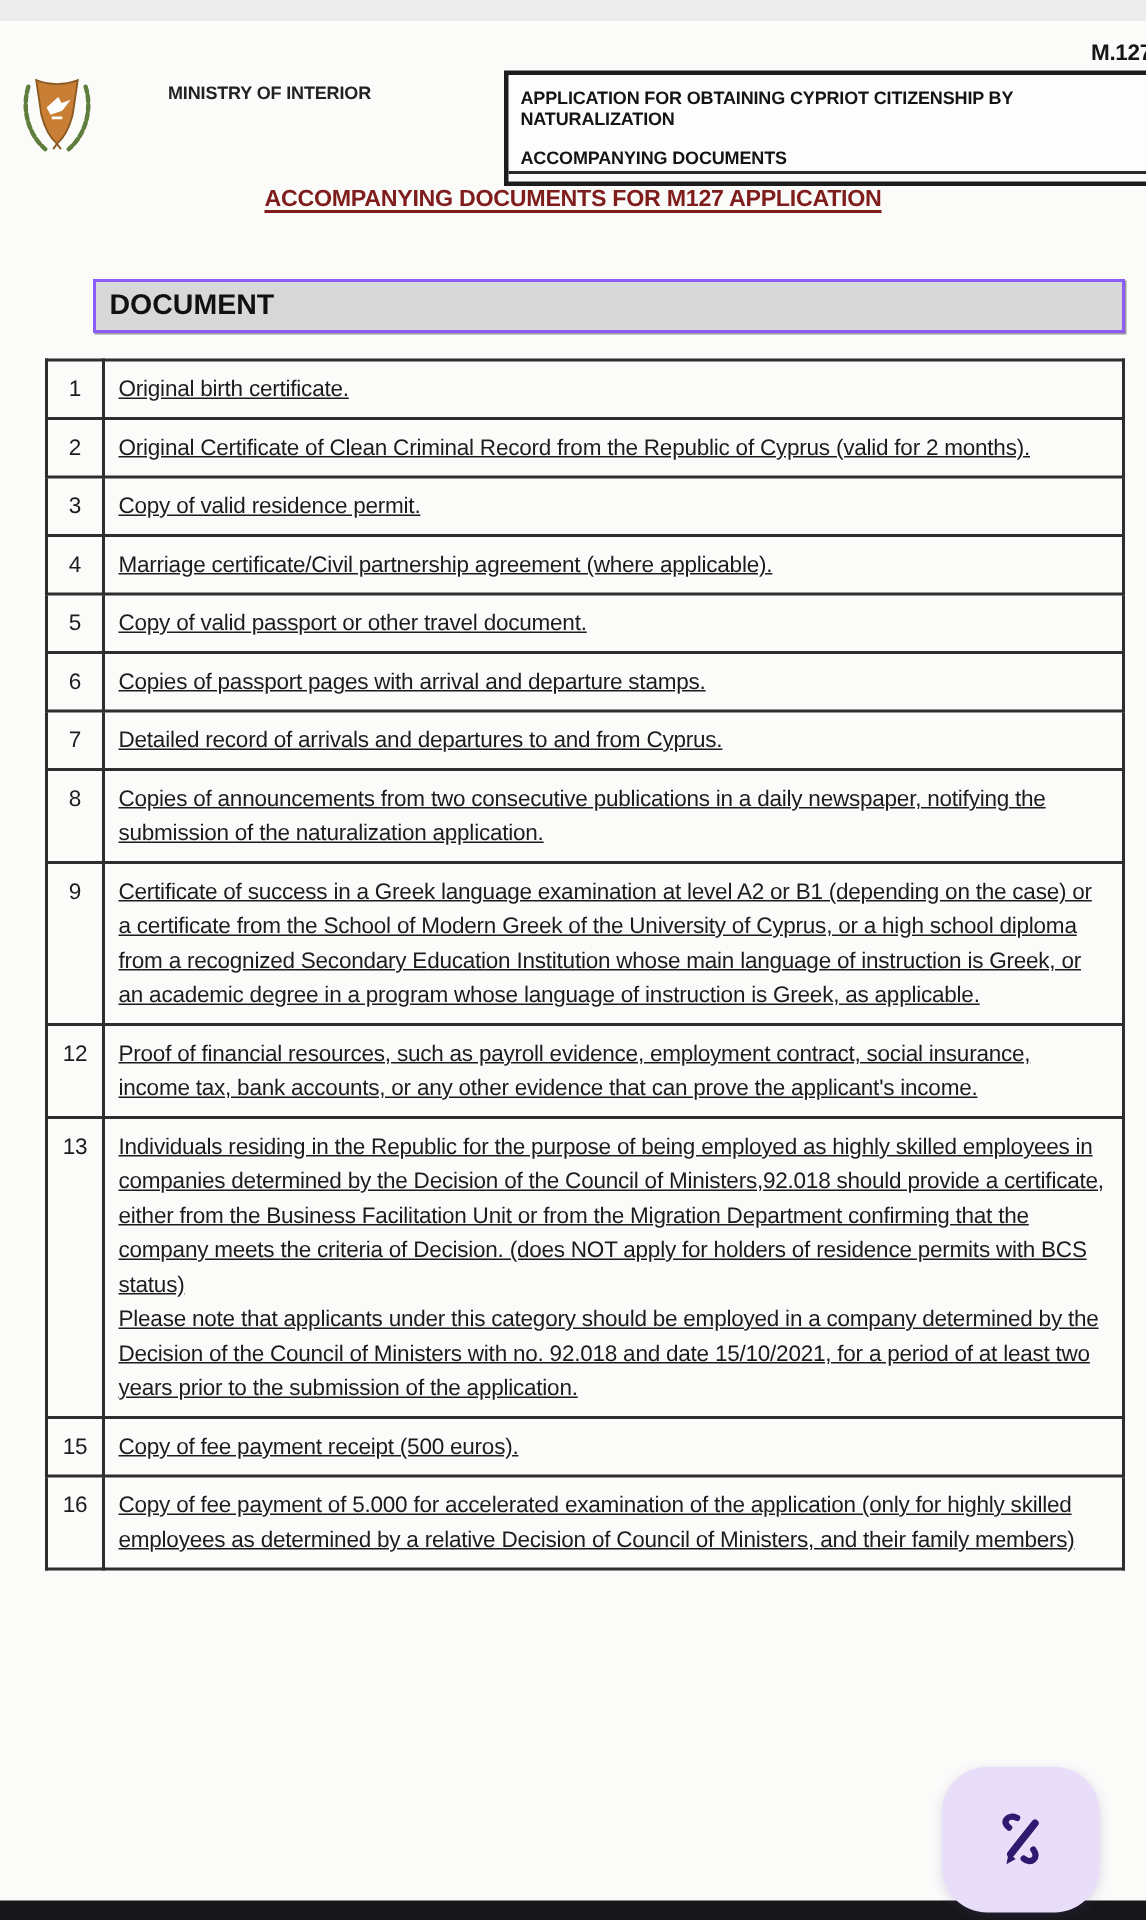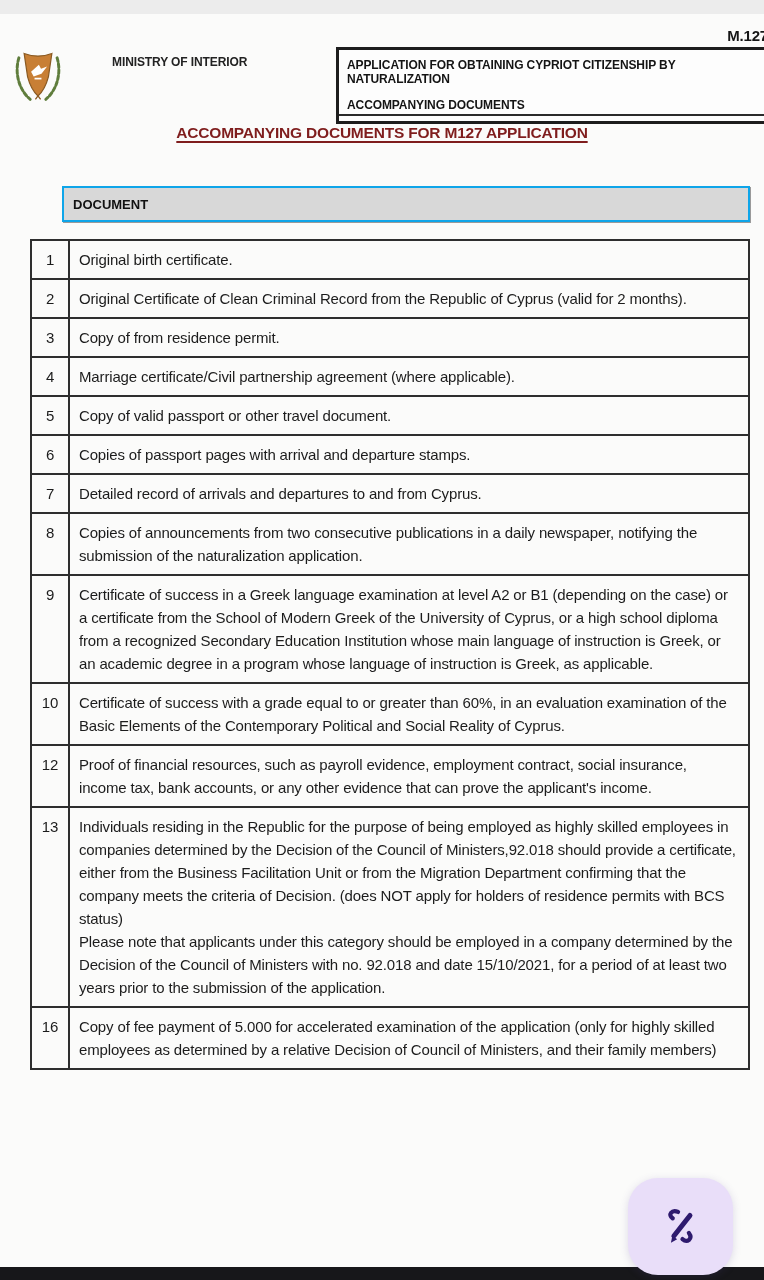--- a/index.html
+++ b/index.html
@@ -30,41 +30,41 @@
     border-bottom:2px solid #2b2b2b;margin-bottom:2px;
   }
   .main-heading{
     position:absolute;top:124px;left:0;right:0;text-align:center;
     font-weight:bold;font-size:15.5px;color:#7f1d1d;
     text-decoration:underline;text-underline-offset:3px;text-decoration-thickness:1.5px;
     letter-spacing:-0.2px;
   }
   .doc-header{
     position:absolute;left:62px;right:14px;top:186px;height:32px;
-    background:#d8d8d8;border:2px solid #0ea5e9;
+    background:#d8d8d8;border:2px solid #8b5cf6;
     display:flex;align-items:center;
-    font-weight:bold;font-size:13px;padding-left:9px;color:#111;
+    font-weight:bold;font-size:19px;padding-left:9px;color:#111;
     box-shadow:1px 1px 0 #9a9a9a;
   }
   .doc-table{
     position:absolute;left:30px;right:14px;top:239px;
     border-collapse:collapse;width:720px;
     border:2.5px solid #2a2a2a;
     font-size:15px;letter-spacing:-0.15px;
   }
   .doc-table td{
     border:2px solid #2e2e2e;
     vertical-align:top;
     line-height:23px;
   }
   td.cell-num{
     width:30px;text-align:center;padding:7px 3px;color:#1c1c1c;
   }
   td.cell-text{
-    padding:7px 10px 7px 9px;color:#1c1c1c;
+    padding:7px 10px 7px 9px;color:#1c1c1c;text-decoration:underline;
   }
   .row-note{margin:0;}
   .fab{
     position:absolute;left:628px;top:1178px;width:105px;height:97px;
     background:#e9def9;border-radius:30px;
     display:flex;align-items:center;justify-content:center;
     box-shadow:0 2px 8px rgba(80,60,140,0.18);
     cursor:pointer;z-index:5;
   }
   .bottom-bar{position:absolute;left:0;right:0;bottom:0;height:13px;background:#17171a;z-index:2;}
@@ -108,21 +108,21 @@
       </tr>
       <tr>
         <td class="cell-num">2</td>
         <td class="cell-text">
           <div>Original Certificate of Clean Criminal Record from the Republic of Cyprus (valid for 2 months).</div>
         </td>
       </tr>
       <tr>
         <td class="cell-num">3</td>
         <td class="cell-text">
-          <div>Copy of from residence permit.</div>
+          <div>Copy of valid residence permit.</div>
         </td>
       </tr>
       <tr>
         <td class="cell-num">4</td>
         <td class="cell-text">
           <div>Marriage certificate/Civil partnership agreement (where applicable).</div>
         </td>
       </tr>
       <tr>
         <td class="cell-num">5</td>
@@ -148,36 +148,36 @@
           <div>Copies of announcements from two consecutive publications in a daily newspaper, notifying the submission of the naturalization application.</div>
         </td>
       </tr>
       <tr>
         <td class="cell-num">9</td>
         <td class="cell-text">
           <div>Certificate of success in a Greek language examination at level A2 or B1 (depending on the case) or a certificate from the School of Modern Greek of the University of Cyprus, or a high school diploma from a recognized Secondary Education Institution whose main language of instruction is Greek, or an academic degree in a program whose language of instruction is Greek, as applicable.</div>
         </td>
       </tr>
       <tr>
-        <td class="cell-num">10</td>
-        <td class="cell-text">
-          <div>Certificate of success with a grade equal to or greater than 60%, in an evaluation examination of the Basic Elements of the Contemporary Political and Social Reality of Cyprus.</div>
-        </td>
-      </tr>
-      <tr>
         <td class="cell-num">12</td>
         <td class="cell-text">
           <div>Proof of financial resources, such as payroll evidence, employment contract, social insurance, income tax, bank accounts, or any other evidence that can prove the applicant's income.</div>
         </td>
       </tr>
       <tr>
         <td class="cell-num">13</td>
         <td class="cell-text">
           <div>Individuals residing in the Republic for the purpose of being employed as highly skilled employees in companies determined by the Decision of the Council of Ministers,92.018 should provide a certificate, either from the Business Facilitation Unit or from the Migration Department confirming that the company meets the criteria of Decision. (does NOT apply for holders of residence permits with BCS status)</div>
           <div class="row-note">Please note that applicants under this category should be employed in a company determined by the Decision of the Council of Ministers with no. 92.018 and date 15/10/2021, for a period of at least two years prior to the submission of the application.</div>
+        </td>
+      </tr>
+      <tr>
+        <td class="cell-num">15</td>
+        <td class="cell-text">
+          <div>Copy of fee payment receipt (500 euros).</div>
         </td>
       </tr>
       <tr>
         <td class="cell-num">16</td>
         <td class="cell-text">
           <div>Copy of fee payment of 5.000 for accelerated examination of the application (only for highly skilled employees as determined by a relative Decision of Council of Ministers, and their family members)</div>
         </td>
       </tr>
     </tbody>
 </table>

